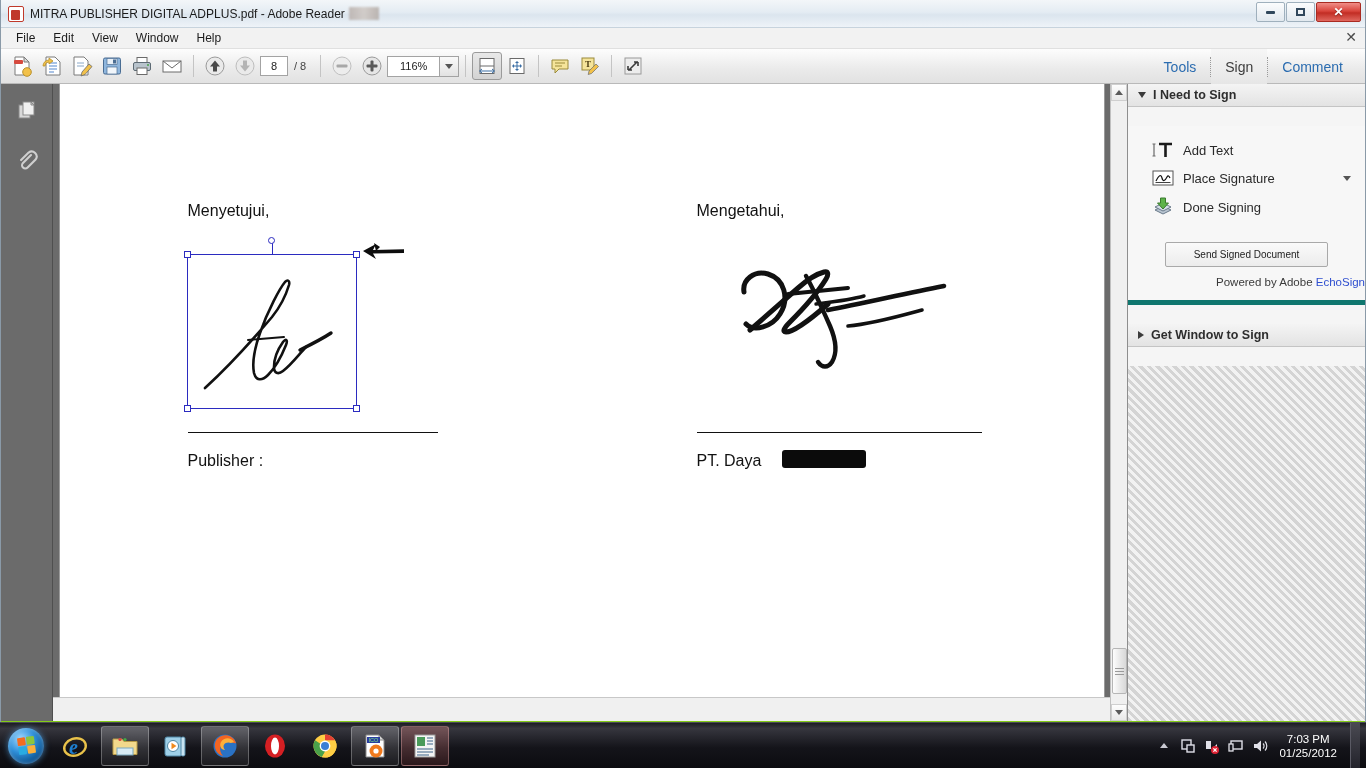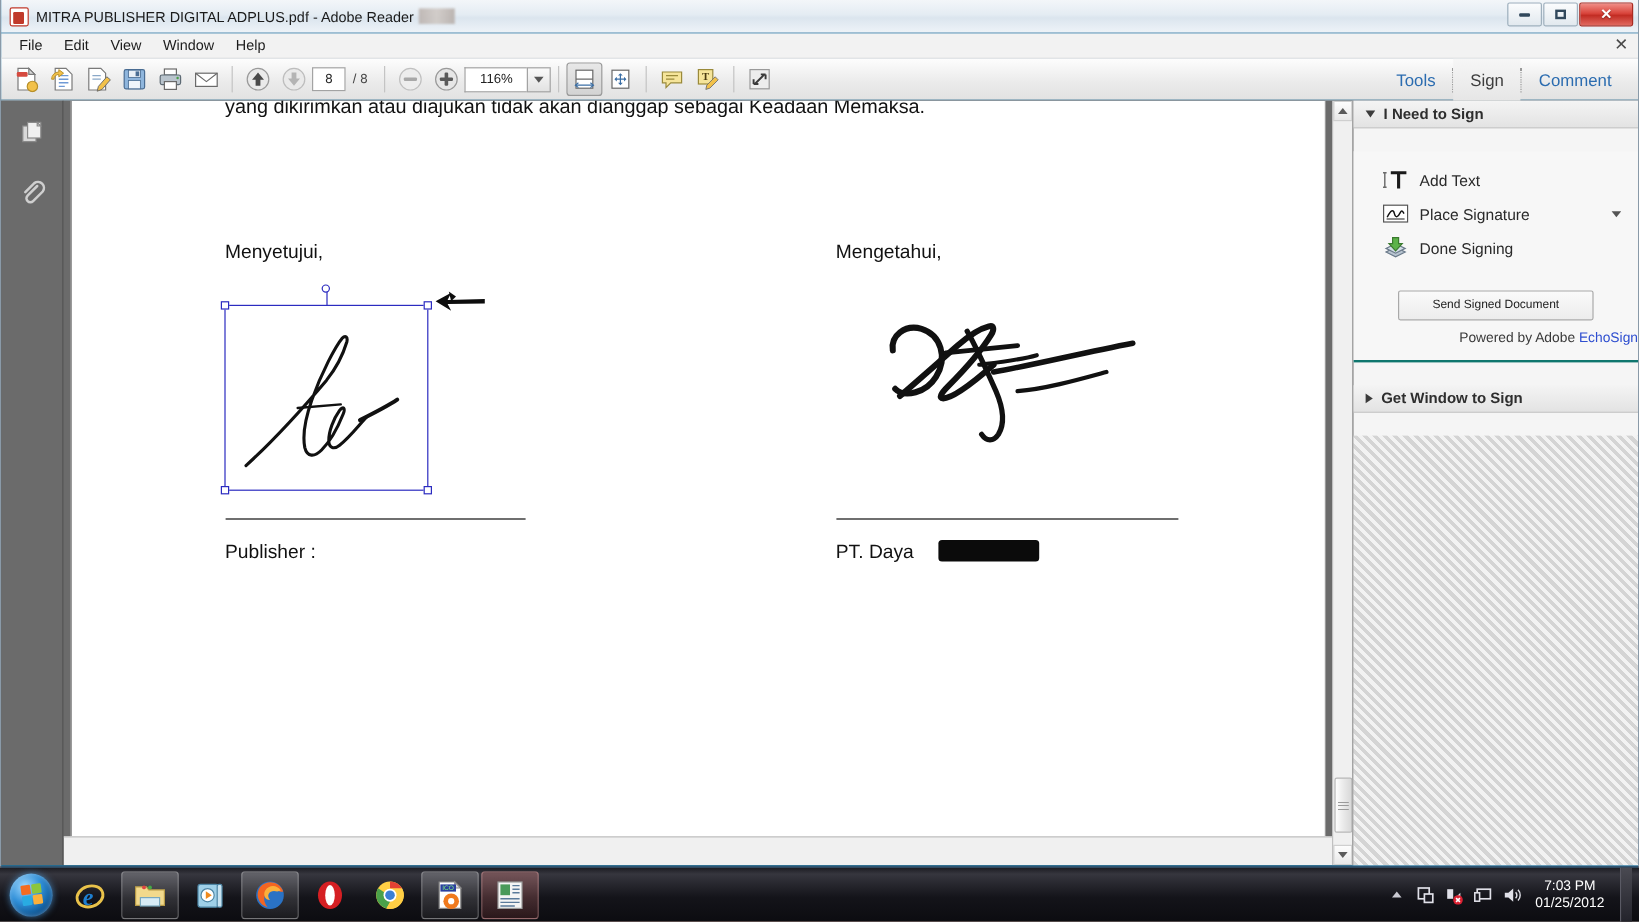--- a/index.html
+++ b/index.html
@@ -12,21 +12,21 @@
 
   
   #desktop {
     position: absolute; inset: 0;
     background: linear-gradient(100deg,#3a2222 0%, #5a2e2e 30%, #7a3a34 50%, #4a2828 75%, #2e1e1e 100%);
   }
 
   
   #app-window {
     position: absolute; left: 0; top: 0; width: 1366px; height: 766px;
-    background: #0369a1;
+    background: #84cc16;
     border: 1px solid #8a9aa8;
     border-top: none;
   }
 
   
   #titlebar {
     height: 28px; position: relative;
     background: linear-gradient(180deg,#f3f6f9 0%, #e4ecf3 45%, #dbe5ee 55%, #eef3f8 100%);
     border-bottom: 1px solid #c7d3dd;
     display: flex; align-items: center;
@@ -196,21 +196,21 @@
     gap: 19px;
   }
   .panel-header {
     height: 23px; display: flex; align-items: center; gap: 7px; padding: 0 10px;
     background: linear-gradient(180deg,#f4f4f4,#e3e3e3);
     border-bottom: 1px solid #c4c4c4;
     font-size: 12.5px; font-weight: bold; color: #2e2e2e;
   }
   .tri-down { border-left: 4.5px solid transparent; border-right: 4.5px solid transparent; border-top: 6px solid #3b3b3b; }
   .tri-right { border-top: 4.5px solid transparent; border-bottom: 4.5px solid transparent; border-left: 6px solid #3b3b3b; }
-  .panel-body { background: #f7f7f7; padding: 10px 0 12px; border-bottom: 2px solid #0f766e; }
+  .panel-body { background: #f7f7f7; padding: 10px 0 12px; border-bottom: 5px solid #0f766e; }
   .panel-row {
     display: flex; align-items: center; gap: 9px; padding: 5px 12px 5px 24px;
     font-size: 13px; color: #2a2a2a; position: relative;
   }
   .panel-row .caret { position: absolute; right: 14px; border-left: 4.5px solid transparent; border-right: 4.5px solid transparent; border-top: 5px solid #555; }
   .send-btn {
     margin: 20px auto 0; width: 163px; height: 25px;
     background: linear-gradient(180deg,#fafafa,#ececec);
     border: 1px solid #a9a9a9; border-radius: 2px;
     font-size: 10px; color: #222; display: flex; align-items: center; justify-content: center;
@@ -456,21 +456,20 @@
       <div class="rail-btn">
         <svg width="24" height="24" viewBox="0 0 24 24">
           <path d="M16 6 l-8 8 a3.2 3.2 0 0 0 4.6 4.6 l8 -8 a5 5 0 0 0 -7 -7 l-7.5 7.5" fill="none" stroke="#cfcfcf" stroke-width="2.1" stroke-linecap="round"></path>
         </svg>
       </div>
     </div>
 
     <div id="doc-viewport">
       <div id="page">
 
-        <div id="doc-text-line">yang dikirimkan atau diajukan tidak akan dianggap sebagai Keadaan Memaksa.</div>
 
         <div class="sig-label" style="left:128px; top:103px;">Menyetujui,</div>
 
         <div id="sig-selection" style="left:127px; top:170px; width:170px; height:155px;">
           <div id="rot-stem"></div>
           <div id="rot-handle"></div>
           <div class="handle tl"></div>
           <div class="handle tr"></div>
           <div class="handle bl"></div>
           <div class="handle br"></div>

